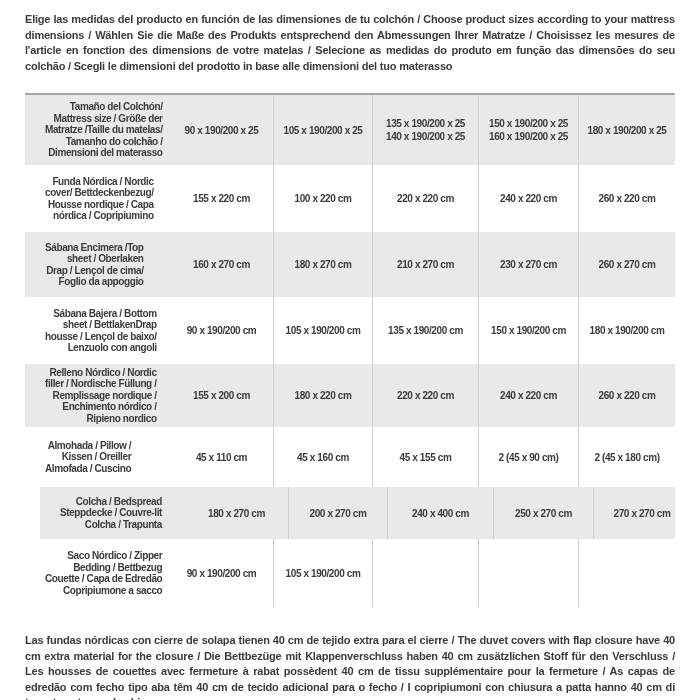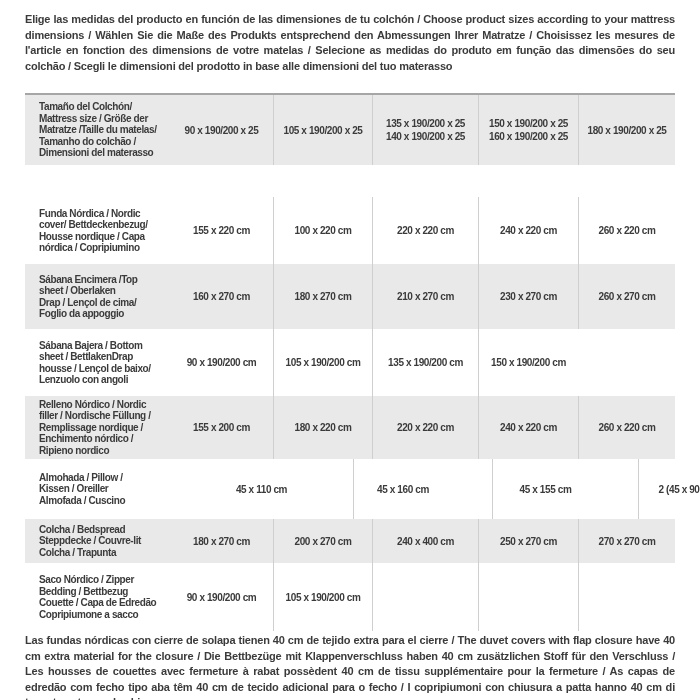--- a/index.html
+++ b/index.html
@@ -46,23 +46,23 @@
     align-items: center;
     font-weight: bold;
     font-size: 10px;
     color: var(--text, #3b3b3b);
     letter-spacing: -0.4px;
     white-space: pre-line;
     overflow: hidden;
   }
   .cell.label {
     justify-content: flex-start;
-    text-align: left;
+    text-align: right;
     line-height: 11.5px;
-    padding-left: 14px;
+    padding-left: 20px;
   }
   .cell.value {
     justify-content: center;
     text-align: center;
     line-height: 13px;
     padding: 0 1px;
   }
   .cell.sep { border-left: 1px solid var(--separator, #cfcfcf); }
 </style>
 </head>
@@ -79,21 +79,21 @@
 Tamanho do colchão /
 Dimensioni del materasso</div>
         <div class="cell value">90 x 190/200 x 25</div>
         <div class="cell value sep">105 x 190/200 x 25</div>
         <div class="cell value sep">135 x 190/200 x 25
 140 x 190/200 x 25</div>
         <div class="cell value sep">150 x 190/200 x 25
 160 x 190/200 x 25</div>
         <div class="cell value sep">180 x 190/200 x 25</div>
       </div>
-      <div class="trow white" style="height: 67px; margin-top: 32px;">
+      <div class="trow white" style="height: 67px;">
         <div class="cell label">Funda Nórdica /  Nordic
 cover/ Bettdeckenbezug/
 Housse nordique / Capa
 nórdica / Copripiumino</div>
         <div class="cell value">155 x 220 cm</div>
         <div class="cell value sep">100 x 220 cm</div>
         <div class="cell value sep">220 x 220 cm</div>
         <div class="cell value sep">240 x 220 cm</div>
         <div class="cell value sep">260 x 220 cm</div>
       </div>
@@ -110,44 +110,45 @@
       </div>
       <div class="trow white" style="height: 67px;">
         <div class="cell label">Sábana Bajera / Bottom
 sheet / BettlakenDrap
 housse / Lençol de baixo/
 Lenzuolo con angoli</div>
         <div class="cell value">90 x 190/200 cm</div>
         <div class="cell value sep">105 x 190/200 cm</div>
         <div class="cell value sep">135 x 190/200 cm</div>
         <div class="cell value sep">150 x 190/200 cm</div>
+        <div class="cell value sep">180 x 190/200 cm</div>
       </div>
       <div class="trow gray" style="height: 63px;">
         <div class="cell label">Relleno Nórdico / Nordic
 filler / Nordische Füllung /
 Remplissage nordique /
 Enchimento nórdico /
 Ripieno nordico</div>
         <div class="cell value">155 x 200 cm</div>
         <div class="cell value sep">180 x 220 cm</div>
         <div class="cell value sep">220 x 220 cm</div>
         <div class="cell value sep">240 x 220 cm</div>
         <div class="cell value sep">260 x 220 cm</div>
       </div>
-      <div class="trow white" style="height: 60px; gap: 40px;">
+      <div class="trow white" style="height: 60px;">
         <div class="cell label">Almohada  / Pillow /
 Kissen / Oreiller
 Almofada / Cuscino</div>
         <div class="cell value">45 x 110 cm</div>
         <div class="cell value sep">45 x 160 cm</div>
         <div class="cell value sep">45 x 155 cm</div>
         <div class="cell value sep">2 (45 x 90 cm)</div>
         <div class="cell value sep">2 (45 x 180 cm)</div>
       </div>
-      <div class="trow gray" style="height: 44px;">
+      <div class="trow gray" style="height: 52px; margin-left: 15px;">
         <div class="cell label">Colcha / Bedspread
 Steppdecke / Couvre-lit
 Colcha / Trapunta</div>
         <div class="cell value">180 x 270 cm</div>
         <div class="cell value sep">200 x 270 cm</div>
         <div class="cell value sep">240 x 400 cm</div>
         <div class="cell value sep">250 x 270 cm</div>
         <div class="cell value sep">270 x 270 cm</div>
       </div>
       <div class="trow white" style="height: 68px;">

